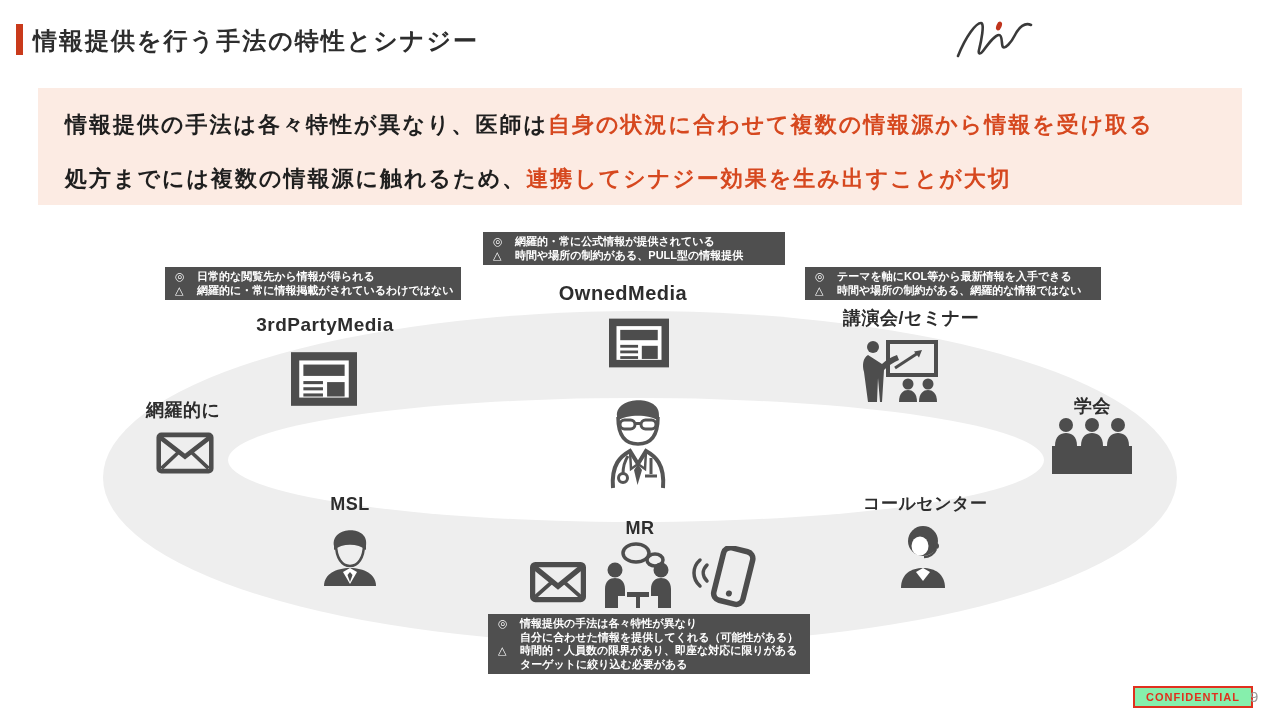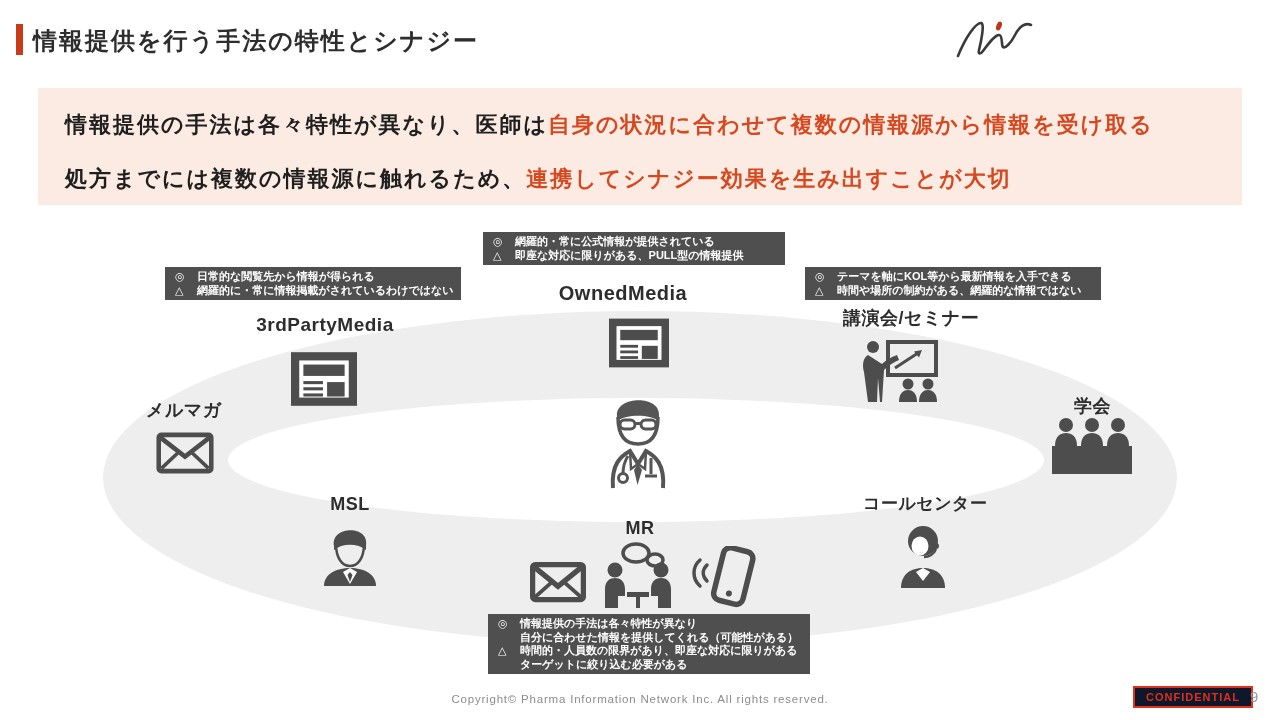--- a/index.html
+++ b/index.html
@@ -43,21 +43,21 @@
   .ch-label{position:absolute;font-weight:bold;color:#2d2d2d;letter-spacing:0.5px;white-space:nowrap;}
   .center{text-align:center;}
 
   .icon{position:absolute;}
   .icon svg{width:100%;height:100%;display:block;}
 
   
   .copyright{position:absolute;left:0;top:693px;width:1280px;text-align:center;
     font-size:11.5px;color:#8c8c8c;letter-spacing:0.8px;}
   .confidential{position:absolute;left:1133px;top:686px;border:2px solid var(--conf);
-    color:var(--conf);font-size:11px;font-weight:bold;letter-spacing:1px;padding:3px 11px;background:#0f172a;}
+    color:var(--conf);font-size:11px;font-weight:bold;letter-spacing:1px;padding:3px 11px;background:#86efac;}
   .pagenum{position:absolute;left:1250px;top:688px;font-size:15px;color:#999;}
 </style>
 </head>
 <body>
 
 <div class="slide">
 
   <div class="hdr-bar"></div>
   <h1 class="hdr-title">情報提供を行う手法の特性とシナジー</h1>
   <div class="logo">
@@ -86,21 +86,21 @@
       </div>
   </div>
 
   <div class="tooltip" style="left:483px;top:232px;width:302px;">
     <div class="tt-row">
         <span class="tt-m">◎</span>
         <span class="tt-t">網羅的・常に公式情報が提供されている</span>
       </div>
     <div class="tt-row">
         <span class="tt-m">△</span>
-        <span class="tt-t">即座な対応に限りがある、PULL型の情報提供</span>
+        <span class="tt-t">時間や場所の制約がある、PULL型の情報提供</span>
       </div>
   </div>
 
   <div class="tooltip" style="left:805px;top:267px;width:296px;">
     <div class="tt-row">
         <span class="tt-m">◎</span>
         <span class="tt-t">テーマを軸にKOL等から最新情報を入手できる</span>
       </div>
     <div class="tt-row">
         <span class="tt-m">△</span>
@@ -123,21 +123,21 @@
       </div>
     <div class="tt-row">
         <span class="tt-m"></span>
         <span class="tt-t">ターゲットに絞り込む必要がある</span>
       </div>
   </div>
 
   <div class="ch-label center" style="left:235px;top:314px;width:180px;font-size:19px;">3rdPartyMedia</div>
   <div class="ch-label center" style="left:543px;top:282px;width:160px;font-size:20px;">OwnedMedia</div>
   <div class="ch-label" style="left:843px;top:306px;font-size:18px;">講演会/セミナー</div>
-  <div class="ch-label" style="left:146px;top:398px;font-size:18px;">メルマガ</div>
+  <div class="ch-label" style="left:146px;top:398px;font-size:18px;">網羅的に</div>
   <div class="ch-label" style="left:1074px;top:394px;font-size:18px;">学会</div>
   <div class="ch-label center" style="left:322px;top:494px;width:56px;font-size:18px;">MSL</div>
   <div class="ch-label" style="left:863px;top:492px;font-size:17px;">コールセンター</div>
   <div class="ch-label center" style="left:595px;top:518px;width:90px;font-size:18px;">MR</div>
 
   <div class="icon" style="left:291px;top:352px;width:66px;height:54px;">
     <svg viewBox="0 0 64 52">
         <rect width="64" height="52" fill="#4d4d4d"></rect>
         <rect x="8" y="8" width="48" height="36" fill="#fff"></rect>
         <rect x="12" y="12" width="40" height="11" fill="#4d4d4d"></rect>
@@ -257,17 +257,16 @@
       <path d="M14 14 C6 21 6 33 14 40" fill="none" stroke="#4d4d4d" stroke-width="3.5" stroke-linecap="round"></path>
       <path d="M21 19 C16 24 16 30 21 35" fill="none" stroke="#4d4d4d" stroke-width="3.5" stroke-linecap="round"></path>
       <path d="M8 7 C-2 17 -2 37 8 47" fill="none" stroke="#4d4d4d" stroke-width="3.5" stroke-linecap="round" opacity="0"></path>
       <g transform="rotate(14 47 31)">
         <rect x="32" y="3" width="30" height="54" rx="7" fill="none" stroke="#4d4d4d" stroke-width="5.5"></rect>
         <circle cx="47" cy="48" r="3" fill="#4d4d4d"></circle>
       </g>
     </svg>
   </div>
 
-  <div class="copyright">Copyright© Pharma Information Network Inc. All rights reserved.</div>
   <div class="confidential">CONFIDENTIAL</div>
   <div class="pagenum">9</div>
 
 </div>
 
 </body></html>

